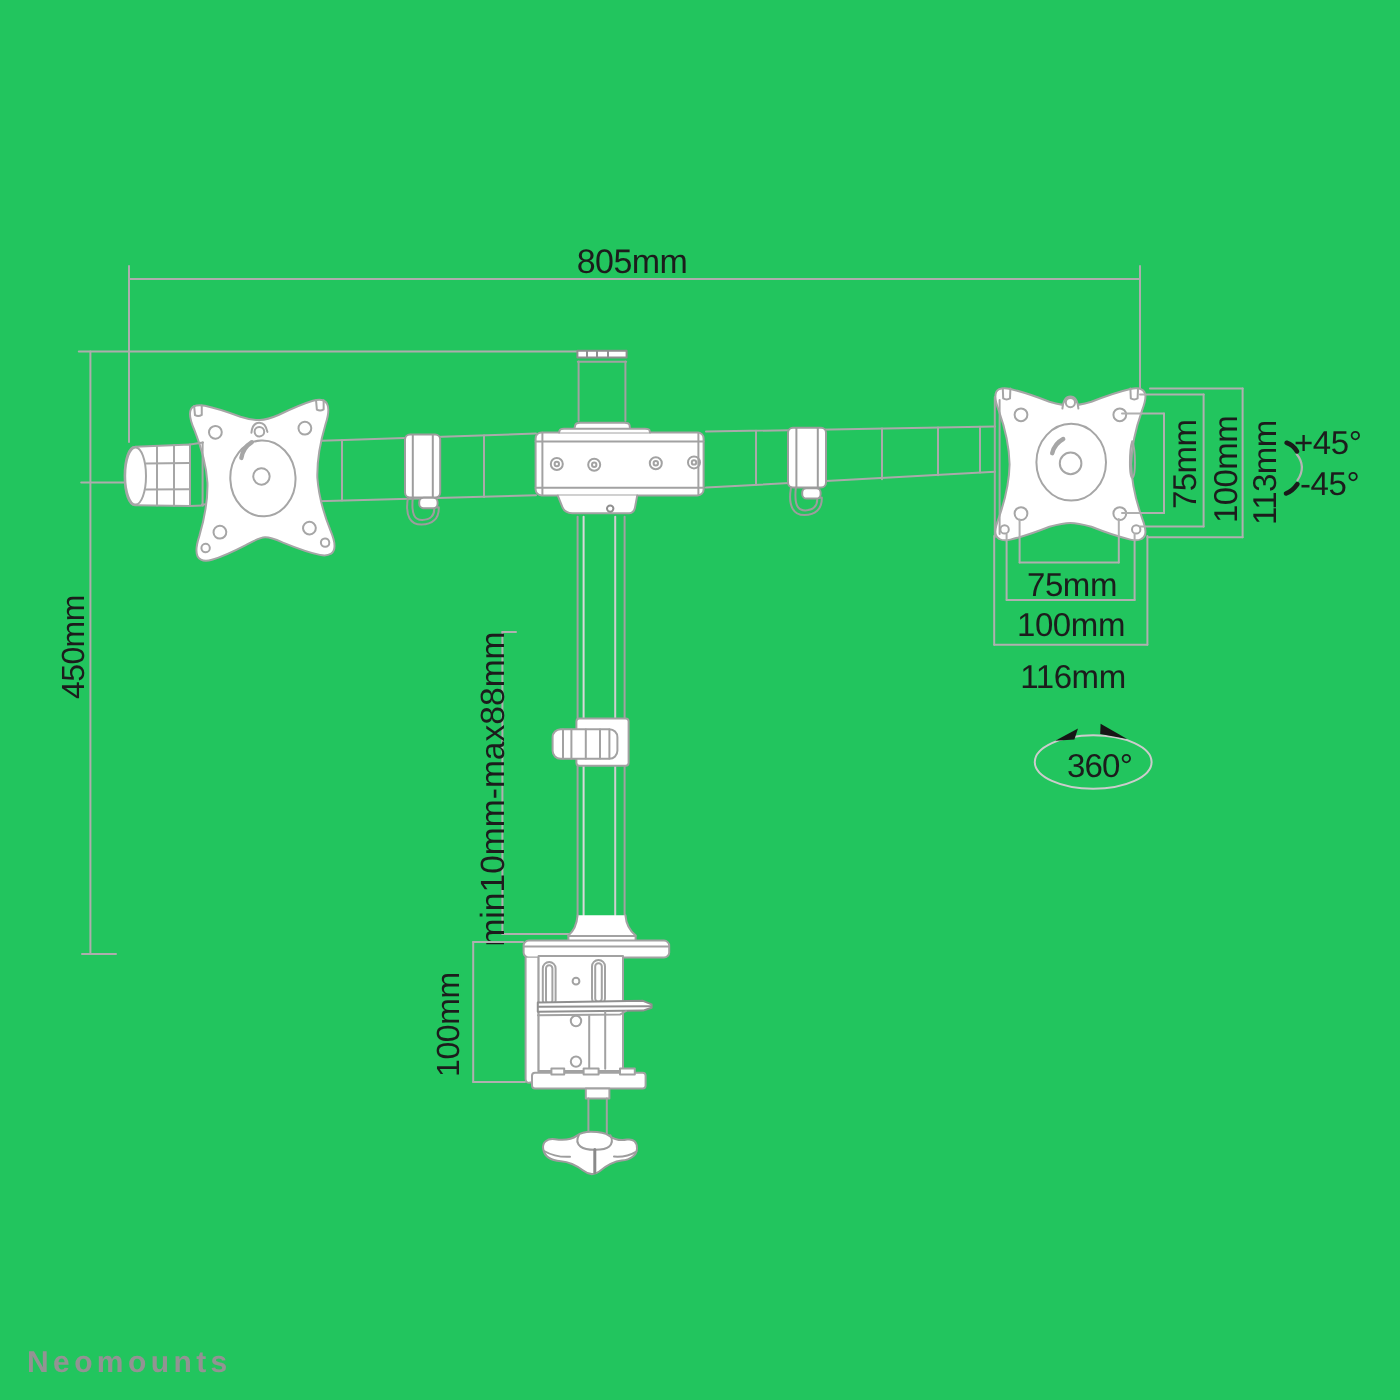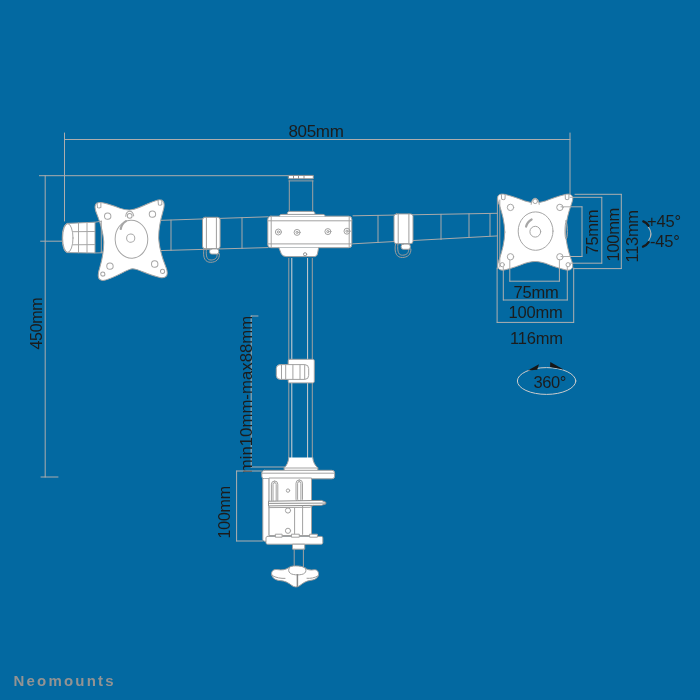--- a/index.html
+++ b/index.html
@@ -1,16 +1,16 @@
 <!DOCTYPE html>
 <html><head>
 <meta charset="utf-8">
 <style>
   html,body{margin:0;padding:0;background:#fff;}
-  .page{width:700px;height:700px;position:relative;background:#0369a1;overflow:hidden;}
+  .page{width:700px;height:700px;position:relative;background:#22c55e;overflow:hidden;}
   text{font-family:"Liberation Sans",sans-serif;fill:#1c1c1c;}
 </style>
 </head>
 <body>
 <div class="page">
 <svg width="700" height="700" viewBox="0 0 700 700" fill="none" stroke-linecap="round" stroke-linejoin="round">
 
 <g stroke="#adadad" stroke-width="1">
   <line x1="64.5" y1="139.5" x2="570" y2="139.5"></line>
   <line x1="64.5" y1="133" x2="64.5" y2="221"></line>

